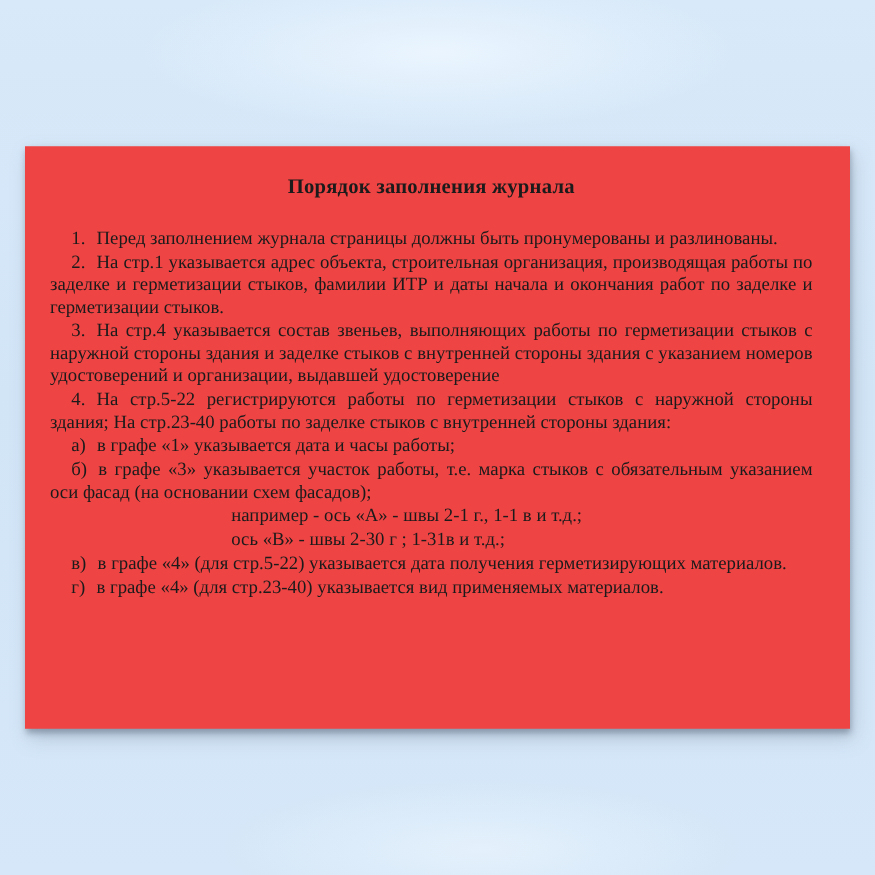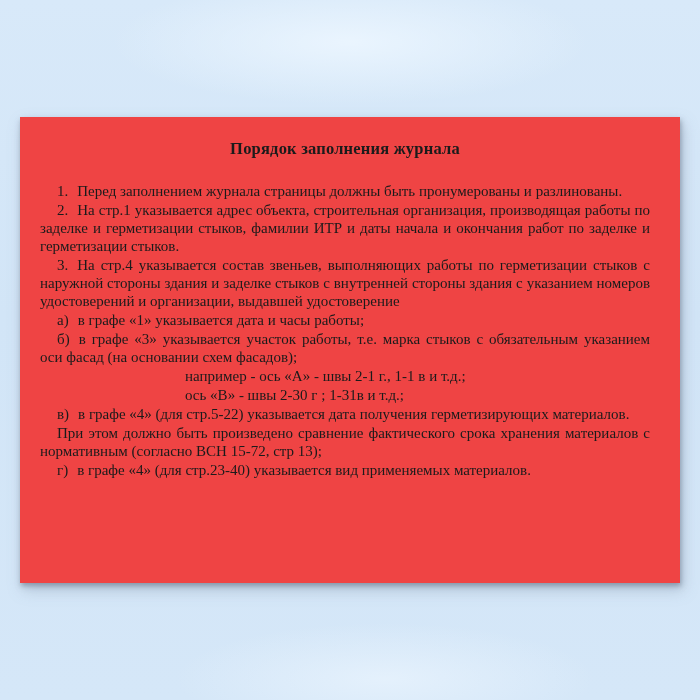--- a/index.html
+++ b/index.html
@@ -64,27 +64,27 @@
 
 <div class="page">
   <h1 class="title">Порядок заполнения журнала</h1>
 
   <p class="para"><span class="marker">1.</span><span>Перед заполнением журнала страницы должны быть пронумерованы и разлинованы.</span></p>
 
   <p class="para"><span class="marker">2.</span><span>На стр.1 указывается адрес объекта, строительная организация, производящая работы по заделке и герметизации стыков, фамилии ИТР и даты начала и окончания работ по заделке и герметизации стыков.</span></p>
 
   <p class="para"><span class="marker">3.</span><span>На стр.4 указывается состав звеньев, выполняющих работы по герметизации стыков с наружной стороны здания и заделке стыков с внутренней стороны здания с указанием номеров удостоверений и организации, выдавшей удостоверение</span></p>
 
+  <p class="para"><span class="marker">4.</span><span>На стр.5-22 регистрируются работы по герметизации стыков с наружной стороны здания; На стр.23-40 работы по заделке стыков с внутренней стороны здания:</span></p>
 
   <p class="para"><span class="marker">а)</span><span>в графе «1» указывается дата и часы работы;</span></p>
 
   <p class="para"><span class="marker">б)</span><span>в графе «3» указывается участок работы, т.е. марка стыков с обязательным указанием оси фасад (на основании схем фасадов);</span></p>
 
   <p class="para example"><span>например - ось «А» - швы 2-1 г., 1-1 в и т.д.;</span></p>
 
   <p class="para example"><span>ось «В» - швы 2-30 г ; 1-31в и т.д.;</span></p>
 
   <p class="para"><span class="marker">в)</span><span>в графе «4» (для стр.5-22) указывается дата получения герметизирующих материалов.</span></p>
 
-  <p class="para"><span>При этом должно быть произведено сравнение фактического срока хранения материалов с нормативным (согласно ВСН 15-72, стр 13);</span></p>
 
   <p class="para"><span class="marker">г)</span><span>в графе «4» (для стр.23-40) указывается вид применяемых материалов.</span></p>
 </div>
 
 </body></html>

